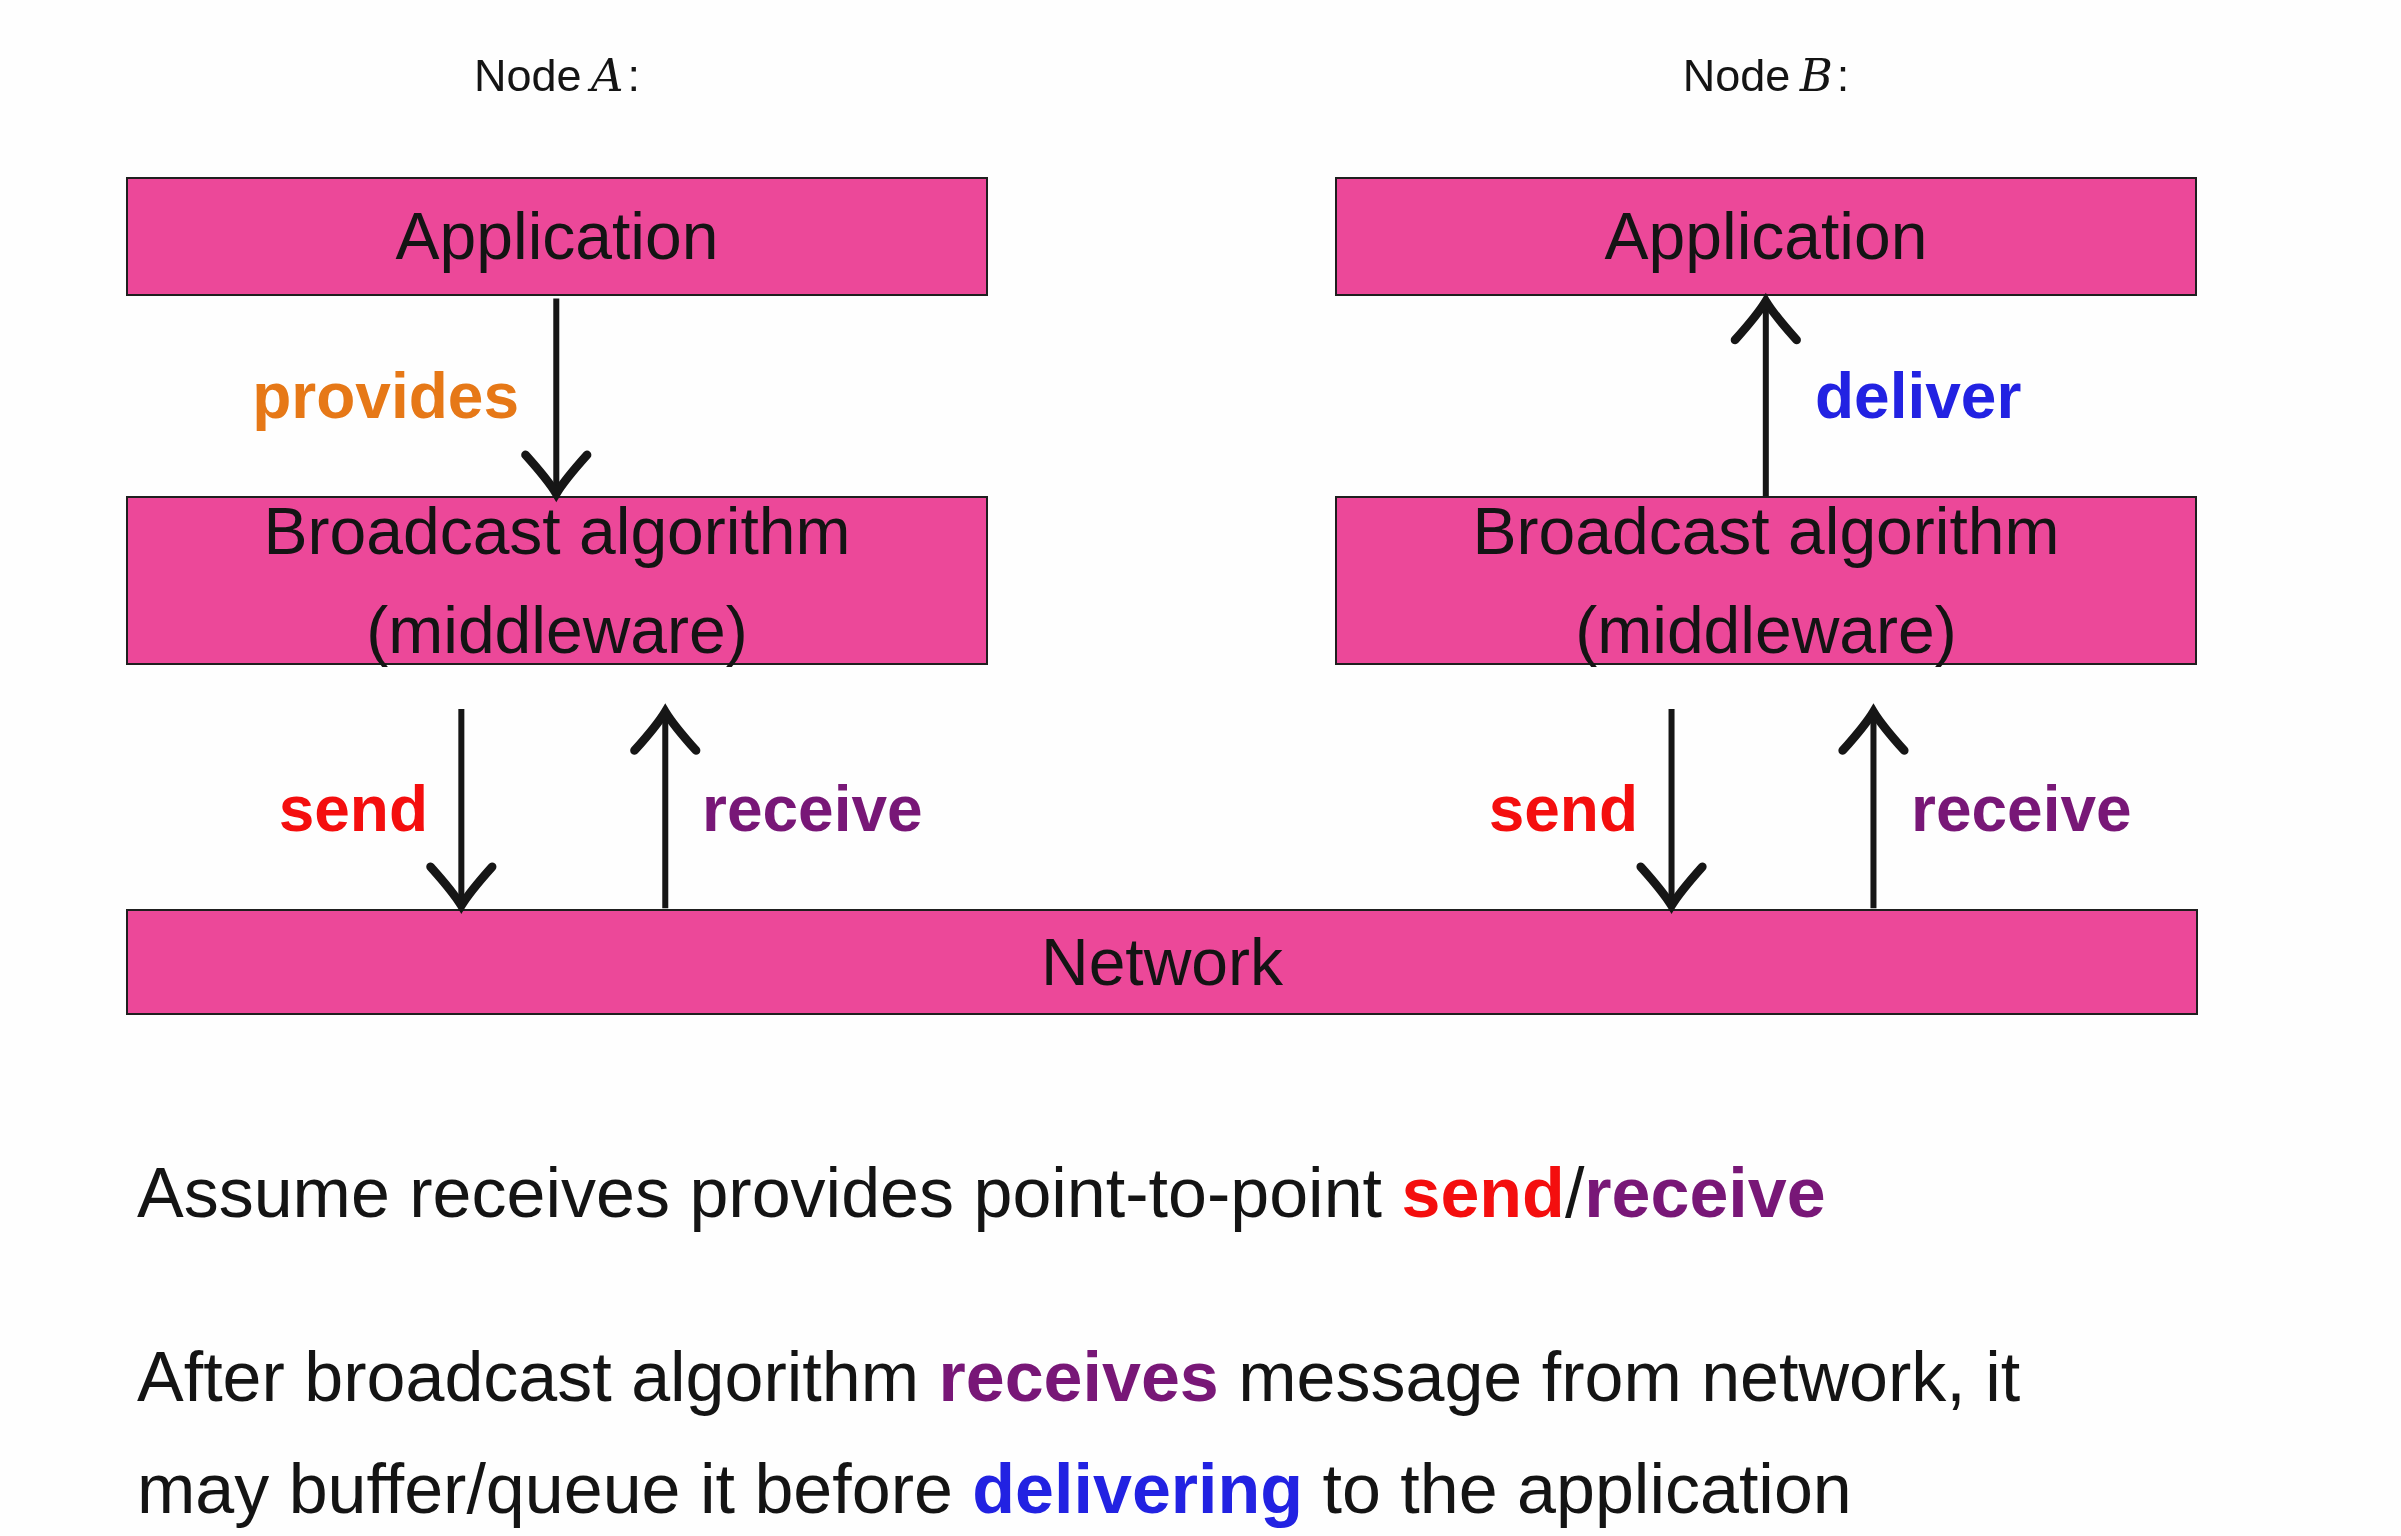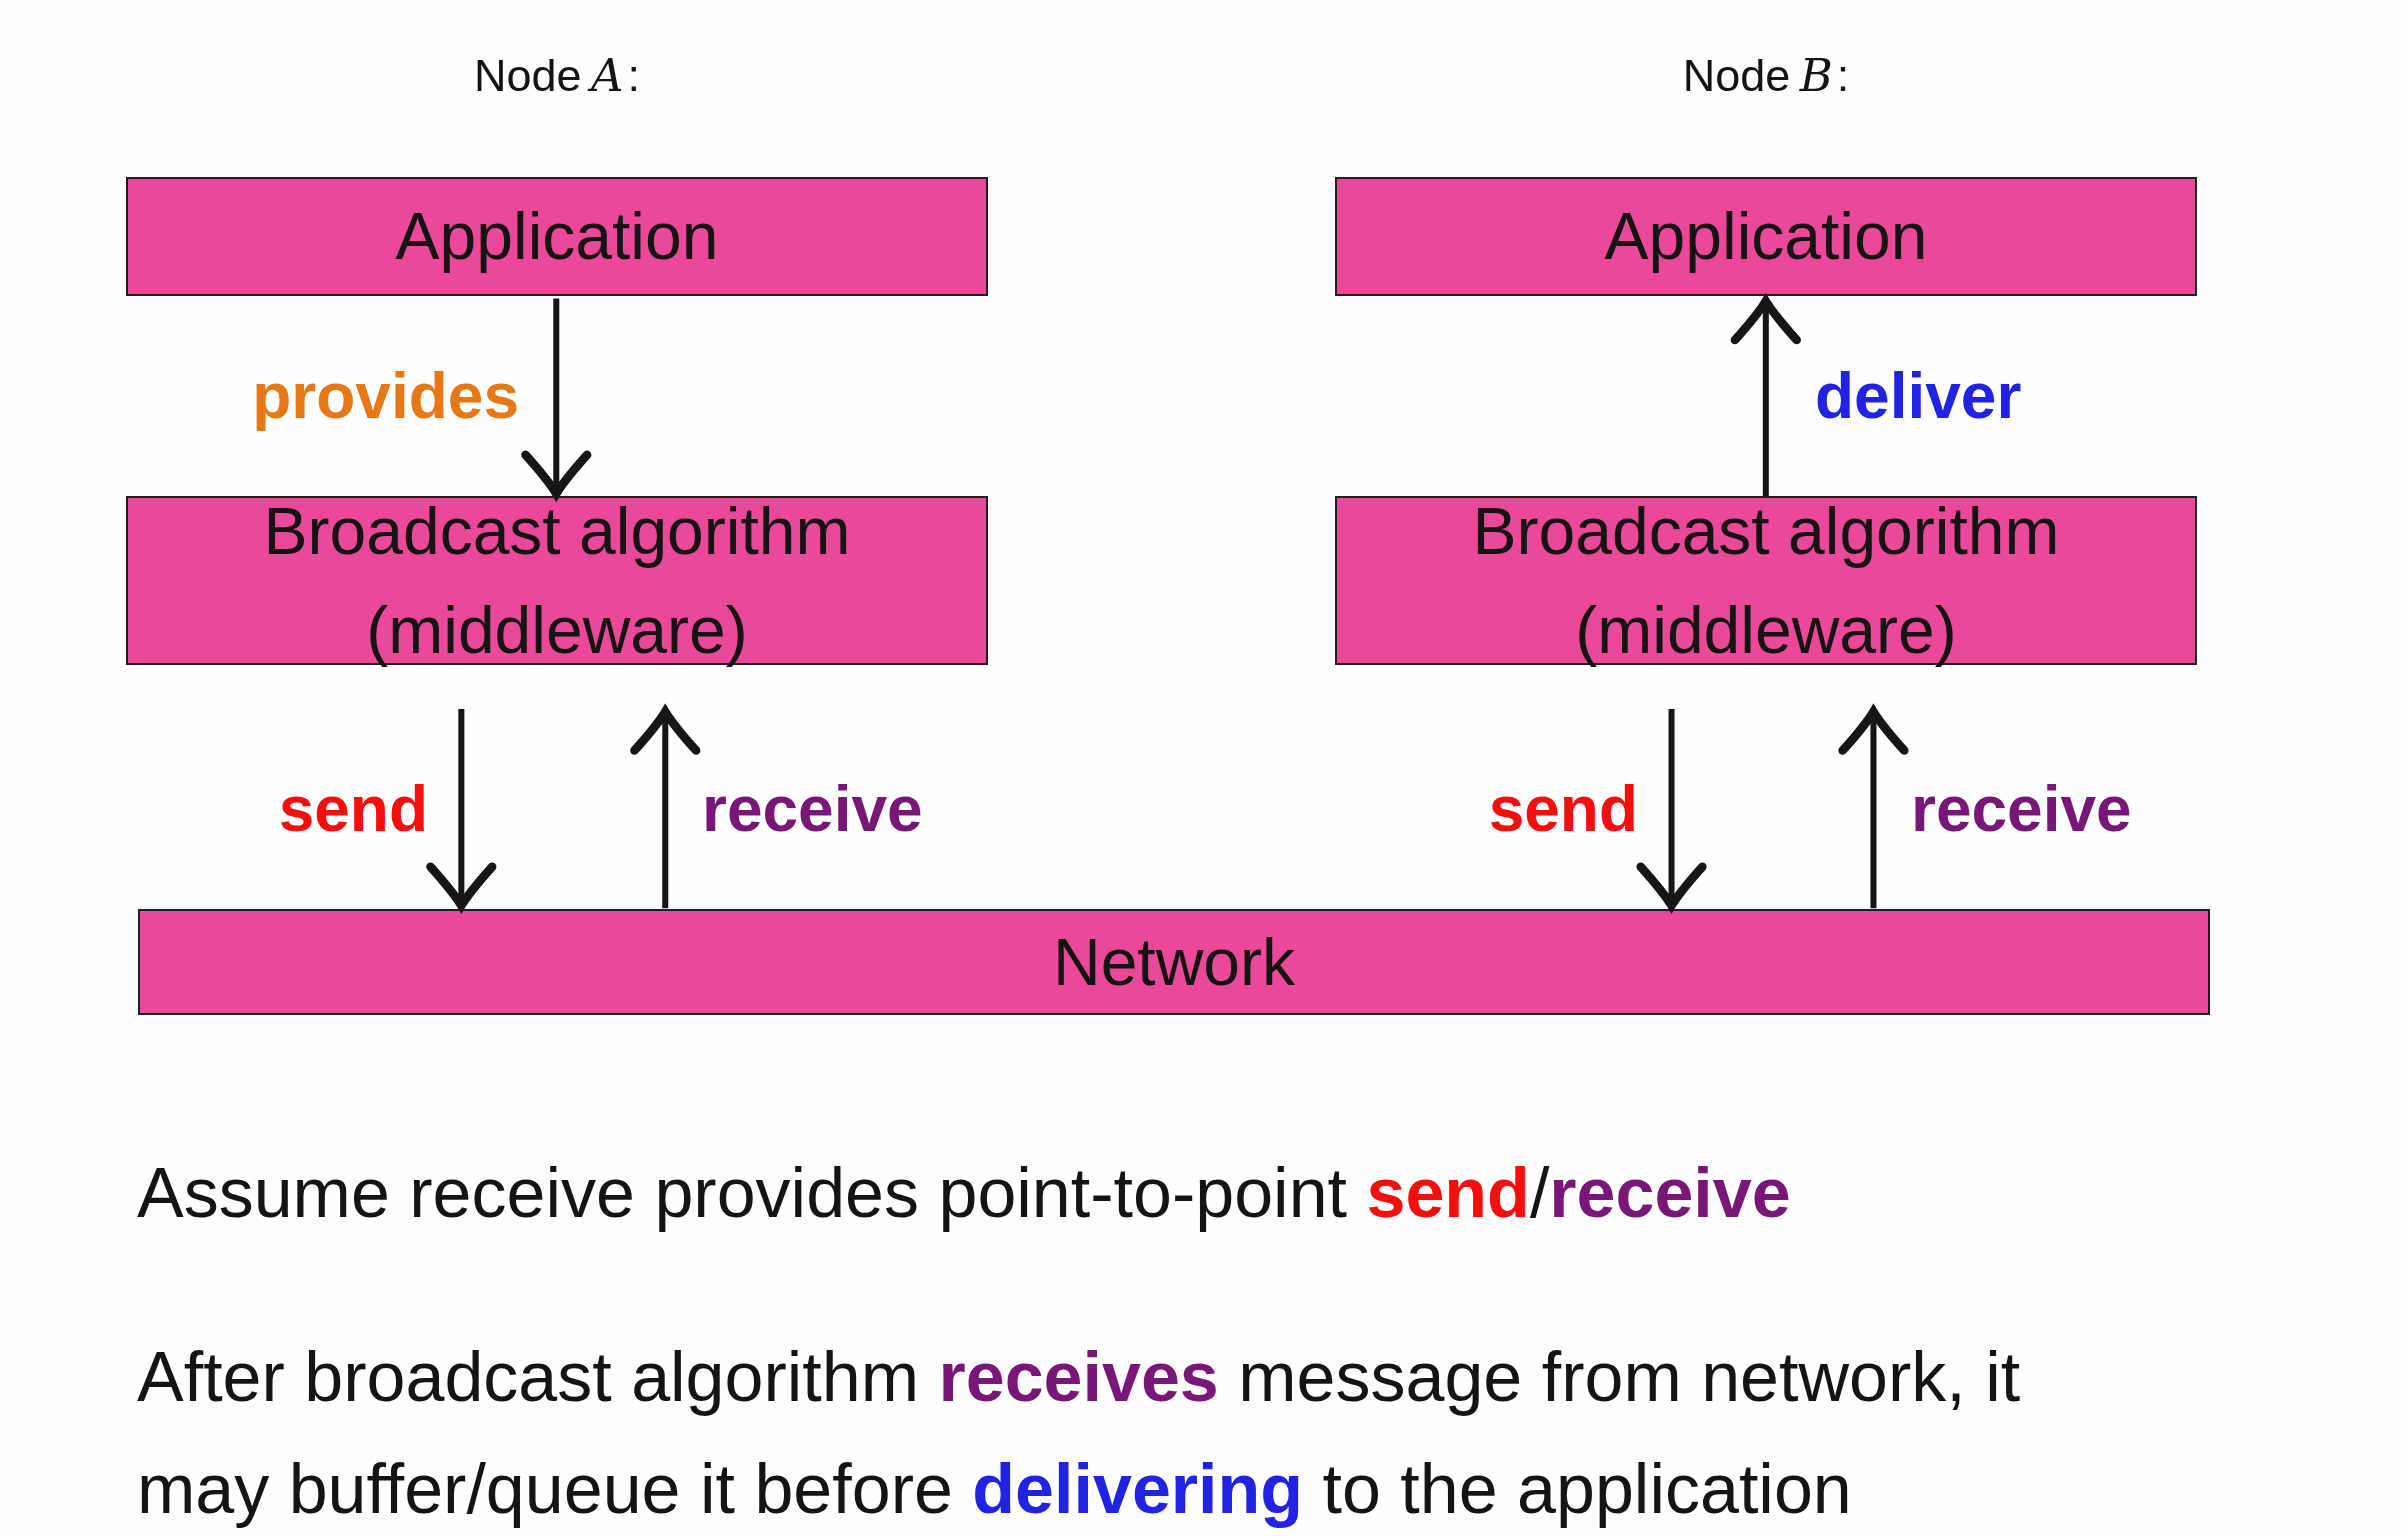--- a/index.html
+++ b/index.html
@@ -36,21 +36,21 @@
     flex-direction: column;
     align-items: center;
     justify-content: center;
     text-align: center;
     font-size: 66px;
     line-height: 1.5;
     color: var(--ink, #141414);
   }
   .app-box    { top: 177px; width: 862px; height: 119px; }
   .mw-box     { top: 496px; width: 862px; height: 169px; }
-  .net-box    { left: 138px; top: 909px; width: 2072px; height: 106px; font-size: 66px; }
+  .net-box    { left: 126px; top: 909px; width: 2072px; height: 106px; font-size: 66px; }
   .col-a { left: 126px; }
   .col-b { left: 1335px; }
 
   .arrow-label {
     position: absolute;
     font-size: 64px;
     line-height: 64px;
     font-weight: bold;
     white-space: nowrap;
   }
@@ -140,21 +140,21 @@
   <div class="arrow-label lbl-broadcast" style="right:1882px; top:364px;">provides</div>
   <div class="arrow-label lbl-deliver" style="left:1803px; top:364px;">deliver</div>
 
   <div class="arrow-label lbl-send" style="right:1973px; top:777px;">send</div>
   <div class="arrow-label lbl-receive" style="left:702px; top:777px;">receive</div>
 
   <div class="arrow-label lbl-send" style="right:763px; top:777px;">send</div>
   <div class="arrow-label lbl-receive" style="left:1911px; top:777px;">receive</div>
 
   <div class="caption cap-1">
-    <span>Assume receive provides point-to-point </span><span class="em-send">send</span><span>/</span><span class="em-receive">receive</span>
+    <span>Assume receives provides point-to-point </span><span class="em-send">send</span><span>/</span><span class="em-receive">receive</span>
   </div>
 
   <div class="caption cap-2">
     <div>
       <span>After broadcast algorithm </span><span class="em-receive">receives</span><span> message from network, it</span>
     </div>
     <div>
       <span>may buffer/queue it before </span><span class="em-deliver">delivering</span><span> to the application</span>
     </div>
   </div>

